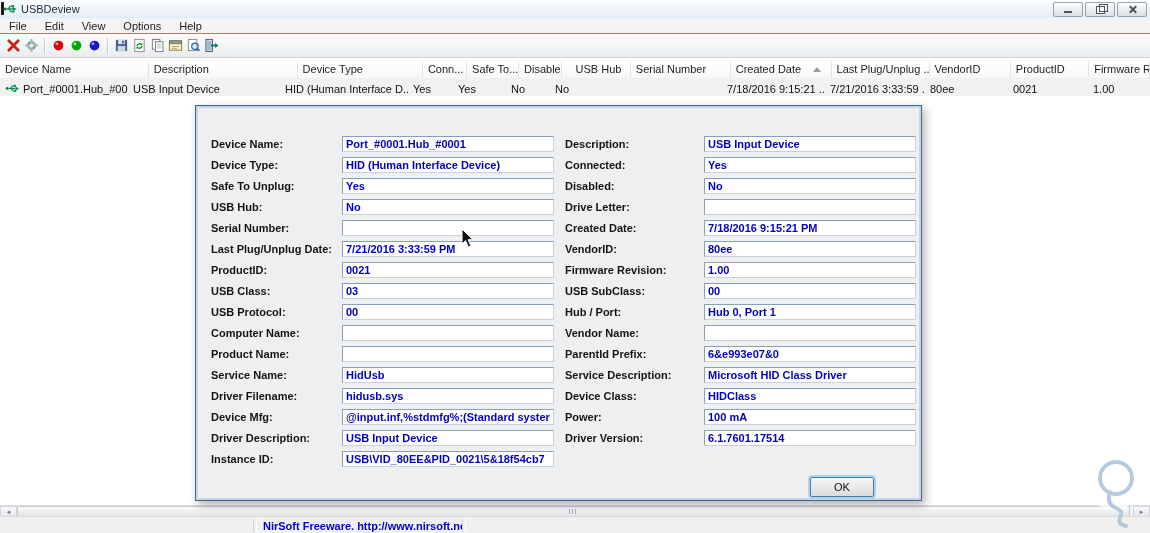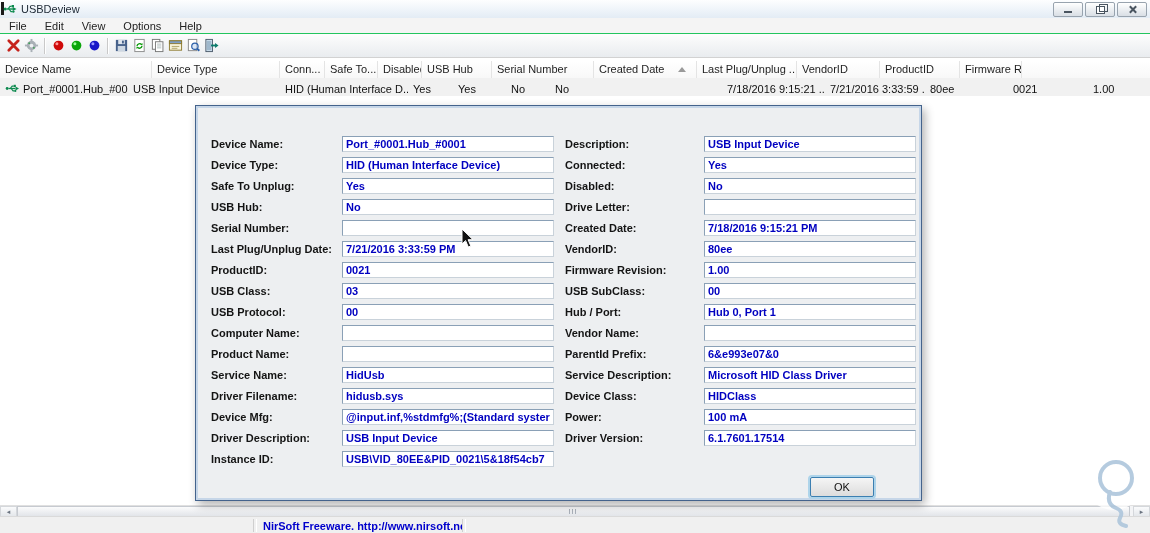--- a/index.html
+++ b/index.html
@@ -208,25 +208,26 @@
           <rect x="2" y="1.5" width="7" height="13" fill="#cfe0ee" stroke="#4a5a6a"></rect>
           <rect x="3.2" y="3" width="4.6" height="10" fill="#9fb8cc"></rect>
           <path d="M7.5 8 h5" stroke="#0a7a6a" stroke-width="2"></path>
           <polygon points="15.5,8 11.8,5.4 11.8,10.6" fill="#0a7a6a"></polygon>
         </svg>
       </span>
     </div>
 
   <div class="list-header" id="listheader">
       <div class="hcell" style="width: 152px;"><span>Device Name</span></div>
+      <div class="hcell" style="width: 152px;"><span>Description</span></div>
       <div class="hcell" style="width: 128px;"><span>Device Type</span></div>
       <div class="hcell" style="width: 45px;"><span>Conn...</span></div>
       <div class="hcell" style="width: 53px;"><span>Safe To...</span></div>
       <div class="hcell" style="width: 44px;"><span>Disabled</span></div>
-      <div class="hcell" style="width: 70px;"><span>USB Hub</span></div>
+      <div class="hcell" style="width: 70px; text-align: center;"><span>USB Hub</span></div>
       <div class="hcell" style="width: 102px;"><span>Serial Number</span></div>
       <div class="hcell" style="width: 103px;"><span>Created Date</span><i class="sort-asc"></i></div>
       <div class="hcell" style="width: 100px;"><span>Last Plug/Unplug ...</span></div>
       <div class="hcell" style="width: 83px;"><span>VendorID</span></div>
       <div class="hcell" style="width: 80px;"><span>ProductID</span></div>
       <div class="hcell" style="width: 62px;"><span>Firmware R...</span></div>
     </div>
   <div class="list-row" id="listrow">
       <div class="rcell" style="width: 128px;">
         <span style="display: inline-flex;">

